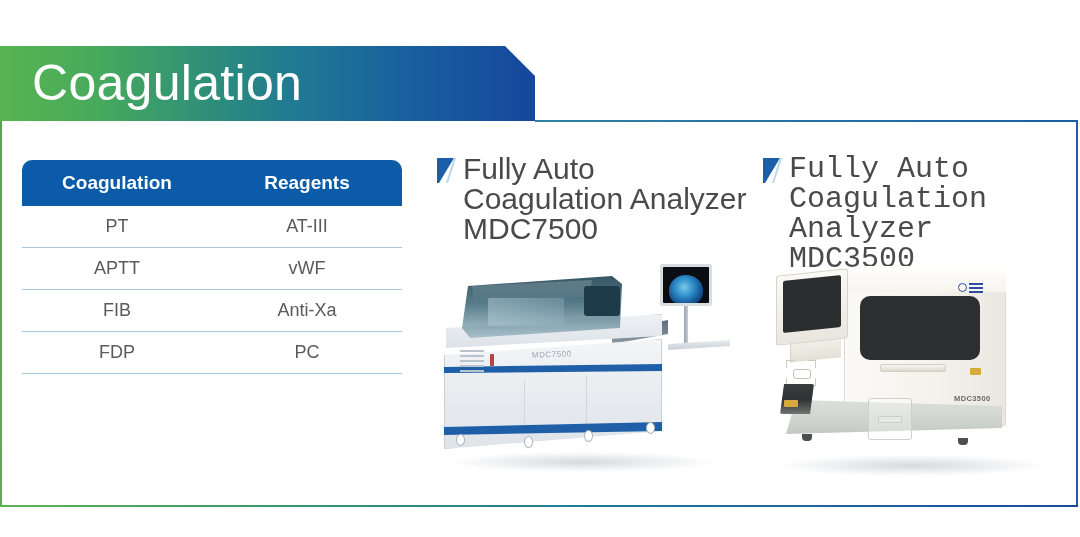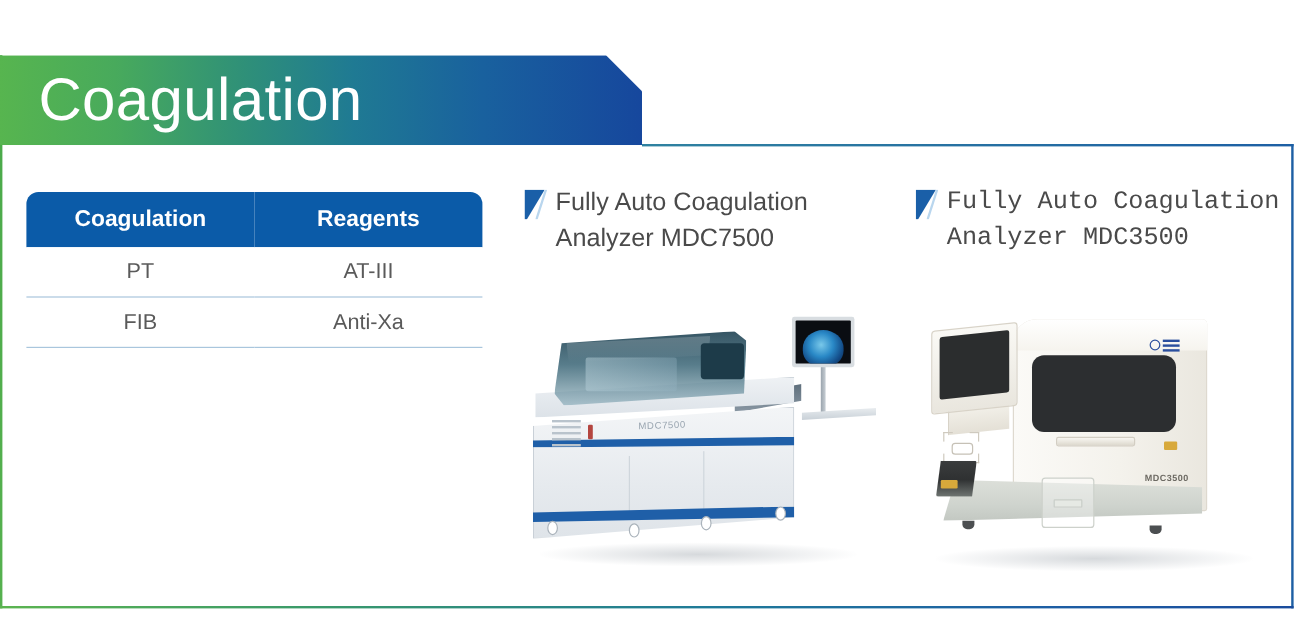--- a/index.html
+++ b/index.html
@@ -131,21 +131,21 @@
     clip-path: polygon(0 0, 17px 0, 2px 25px, 0 25px);
   }
   .flag-icon .tri-light {
     position: absolute; left: 8px; top: 0;
     width: 11px; height: 25px;
     background: #b9d6ee;
     -webkit-clip-path: polygon(9px 0, 11px 0, 3px 25px, 1px 25px);
     clip-path: polygon(9px 0, 11px 0, 3px 25px, 1px 25px);
   }
   .prod-title {
-    font-size: 21px;
+    font-size: 30px;
     line-height: 30px;
     color: #4a4a4a;
     font-weight: 400;
   }
 
   
   .device {
     position: absolute;
   }
   .dev1 { left: 432px; top: 238px; width: 300px; height: 220px; }
@@ -498,22 +498,30 @@
           <th>Coagulation</th>
           <th>Reagents</th>
         </tr>
       </thead>
       <tbody>
         <tr>
           <td>PT</td>
           <td>AT-III</td>
         </tr>
         <tr>
+          <td>APTT</td>
+          <td>vWF</td>
+        </tr>
+        <tr>
           <td>FIB</td>
           <td>Anti-Xa</td>
+        </tr>
+        <tr>
+          <td>FDP</td>
+          <td>PC</td>
         </tr>
       </tbody>
     </table>
   </div>
 
   <div class="product p1">
     <div class="prod-head">
       <span class="flag-icon">
         <span class="tri-dark"></span>
         <span class="tri-light"></span>

